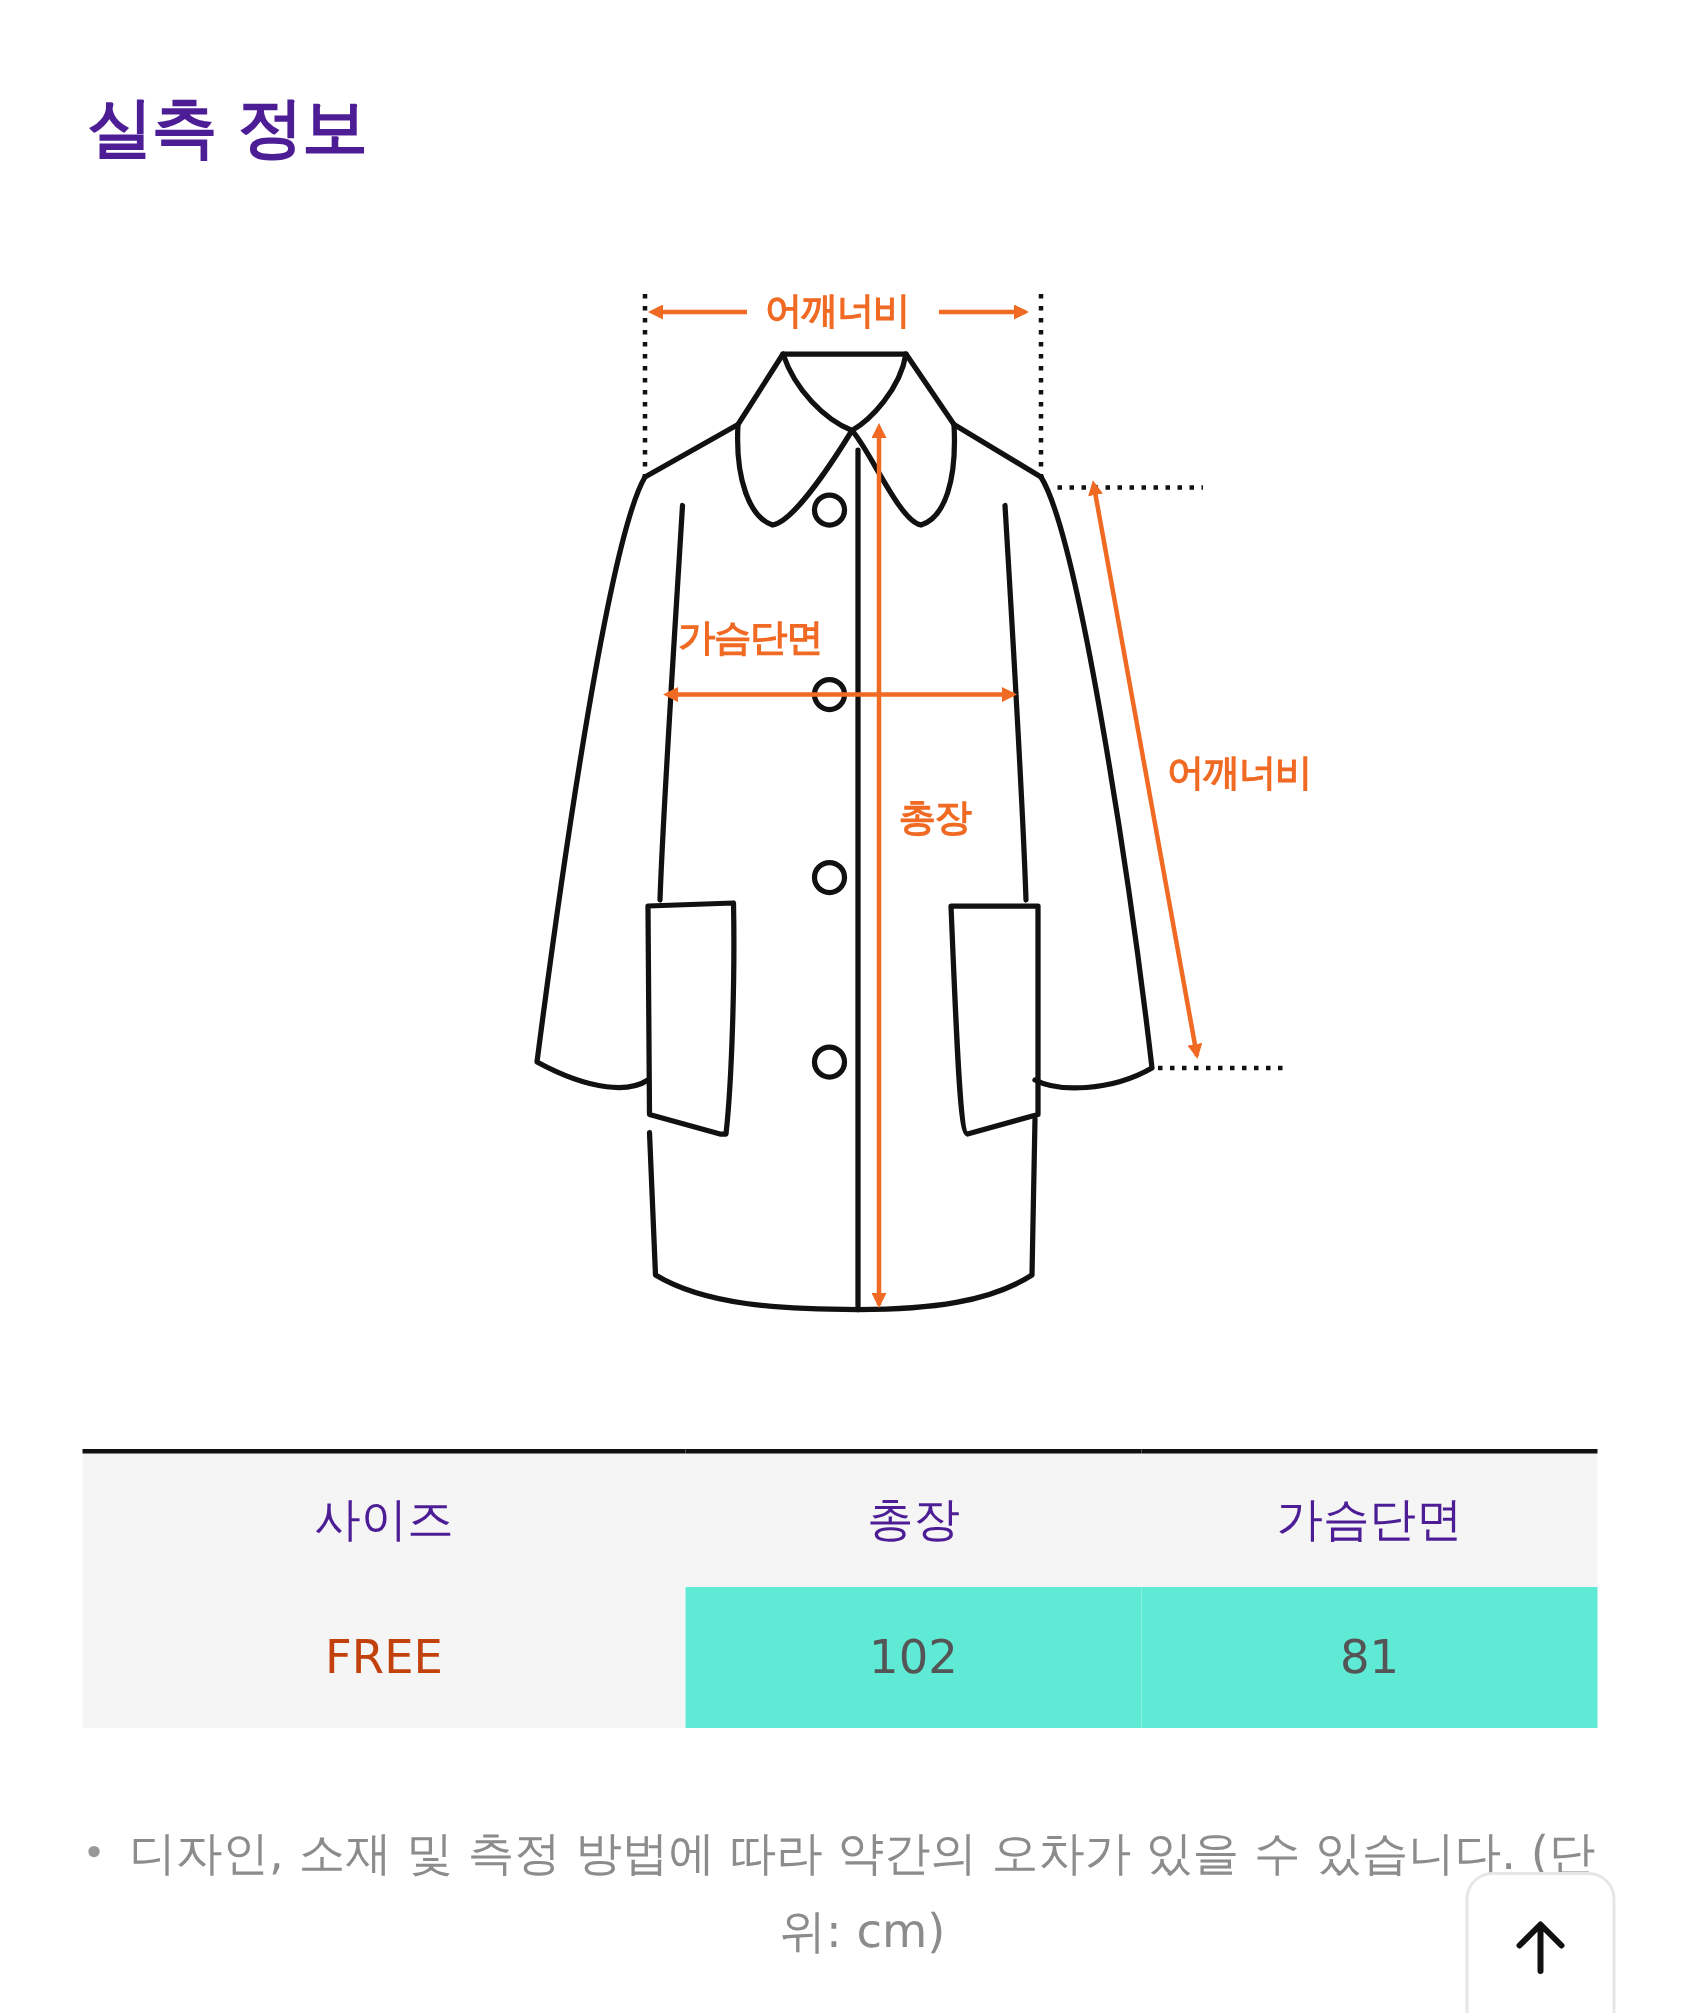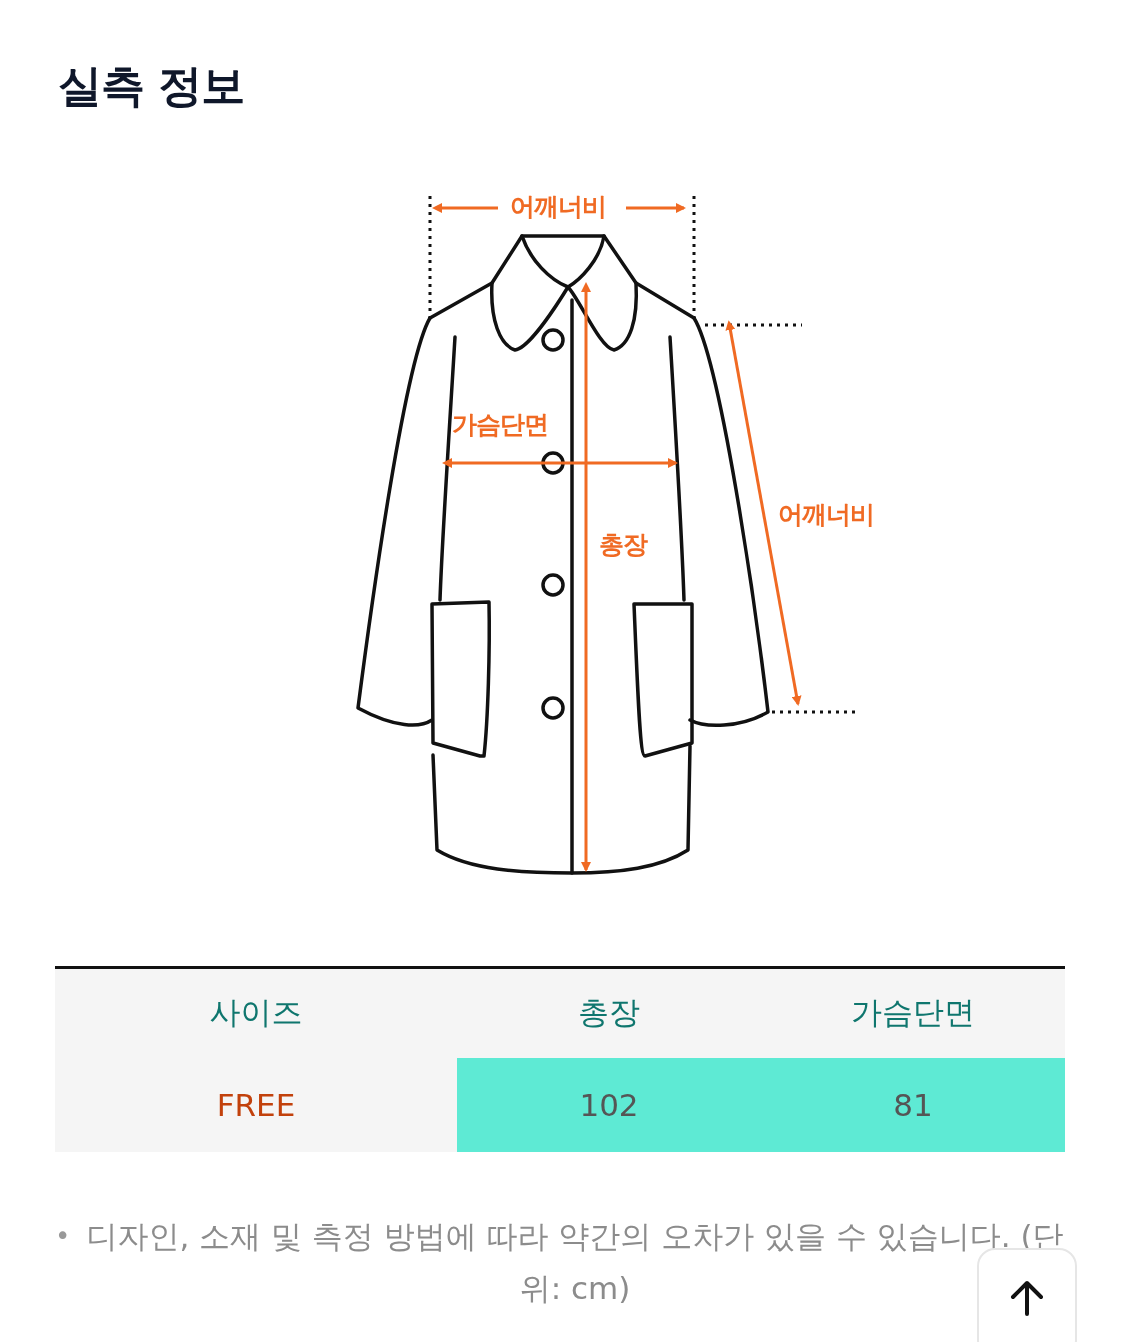--- a/index.html
+++ b/index.html
@@ -15,21 +15,21 @@
     font-family: "DejaVu Sans", "Liberation Sans", sans-serif;
     color: #111;
   }
   .section-title {
     position: absolute;
     left: 58px;
     top: 62px;
     font-size: 44px;
     font-weight: bold;
     letter-spacing: -1px;
-    color: #0f172a;
+    color: #4c1d95;
     margin: 0;
     line-height: 1.1;
   }
   .diagram {
     position: absolute;
     left: 340px;
     top: 180px;
     width: 540px;
     height: 710px;
   }
@@ -52,21 +52,21 @@
     border-top: 3px solid #111;
   }
   .size-table th, .size-table td {
     font-weight: normal;
     text-align: center;
     font-size: 31px;
     padding: 0;
   }
   .size-table thead tr { height: 90px; background: #f5f5f5; }
   .size-table tbody tr { height: 94px; }
-  .size-table th { color: #0f766e; }
+  .size-table th { color: #4c1d95; }
   .size-table td.size-cell { background: #f5f5f5; color: #c2410c; }
   .size-table td.val { background: #5eead4; color: #555; }
   .col-size { width: 402px; }
   .col-len { width: 304px; }
   .col-chest { width: 304px; }
   .note {
     position: absolute;
     left: 55px;
     top: 1210px;
     width: 1010px;

